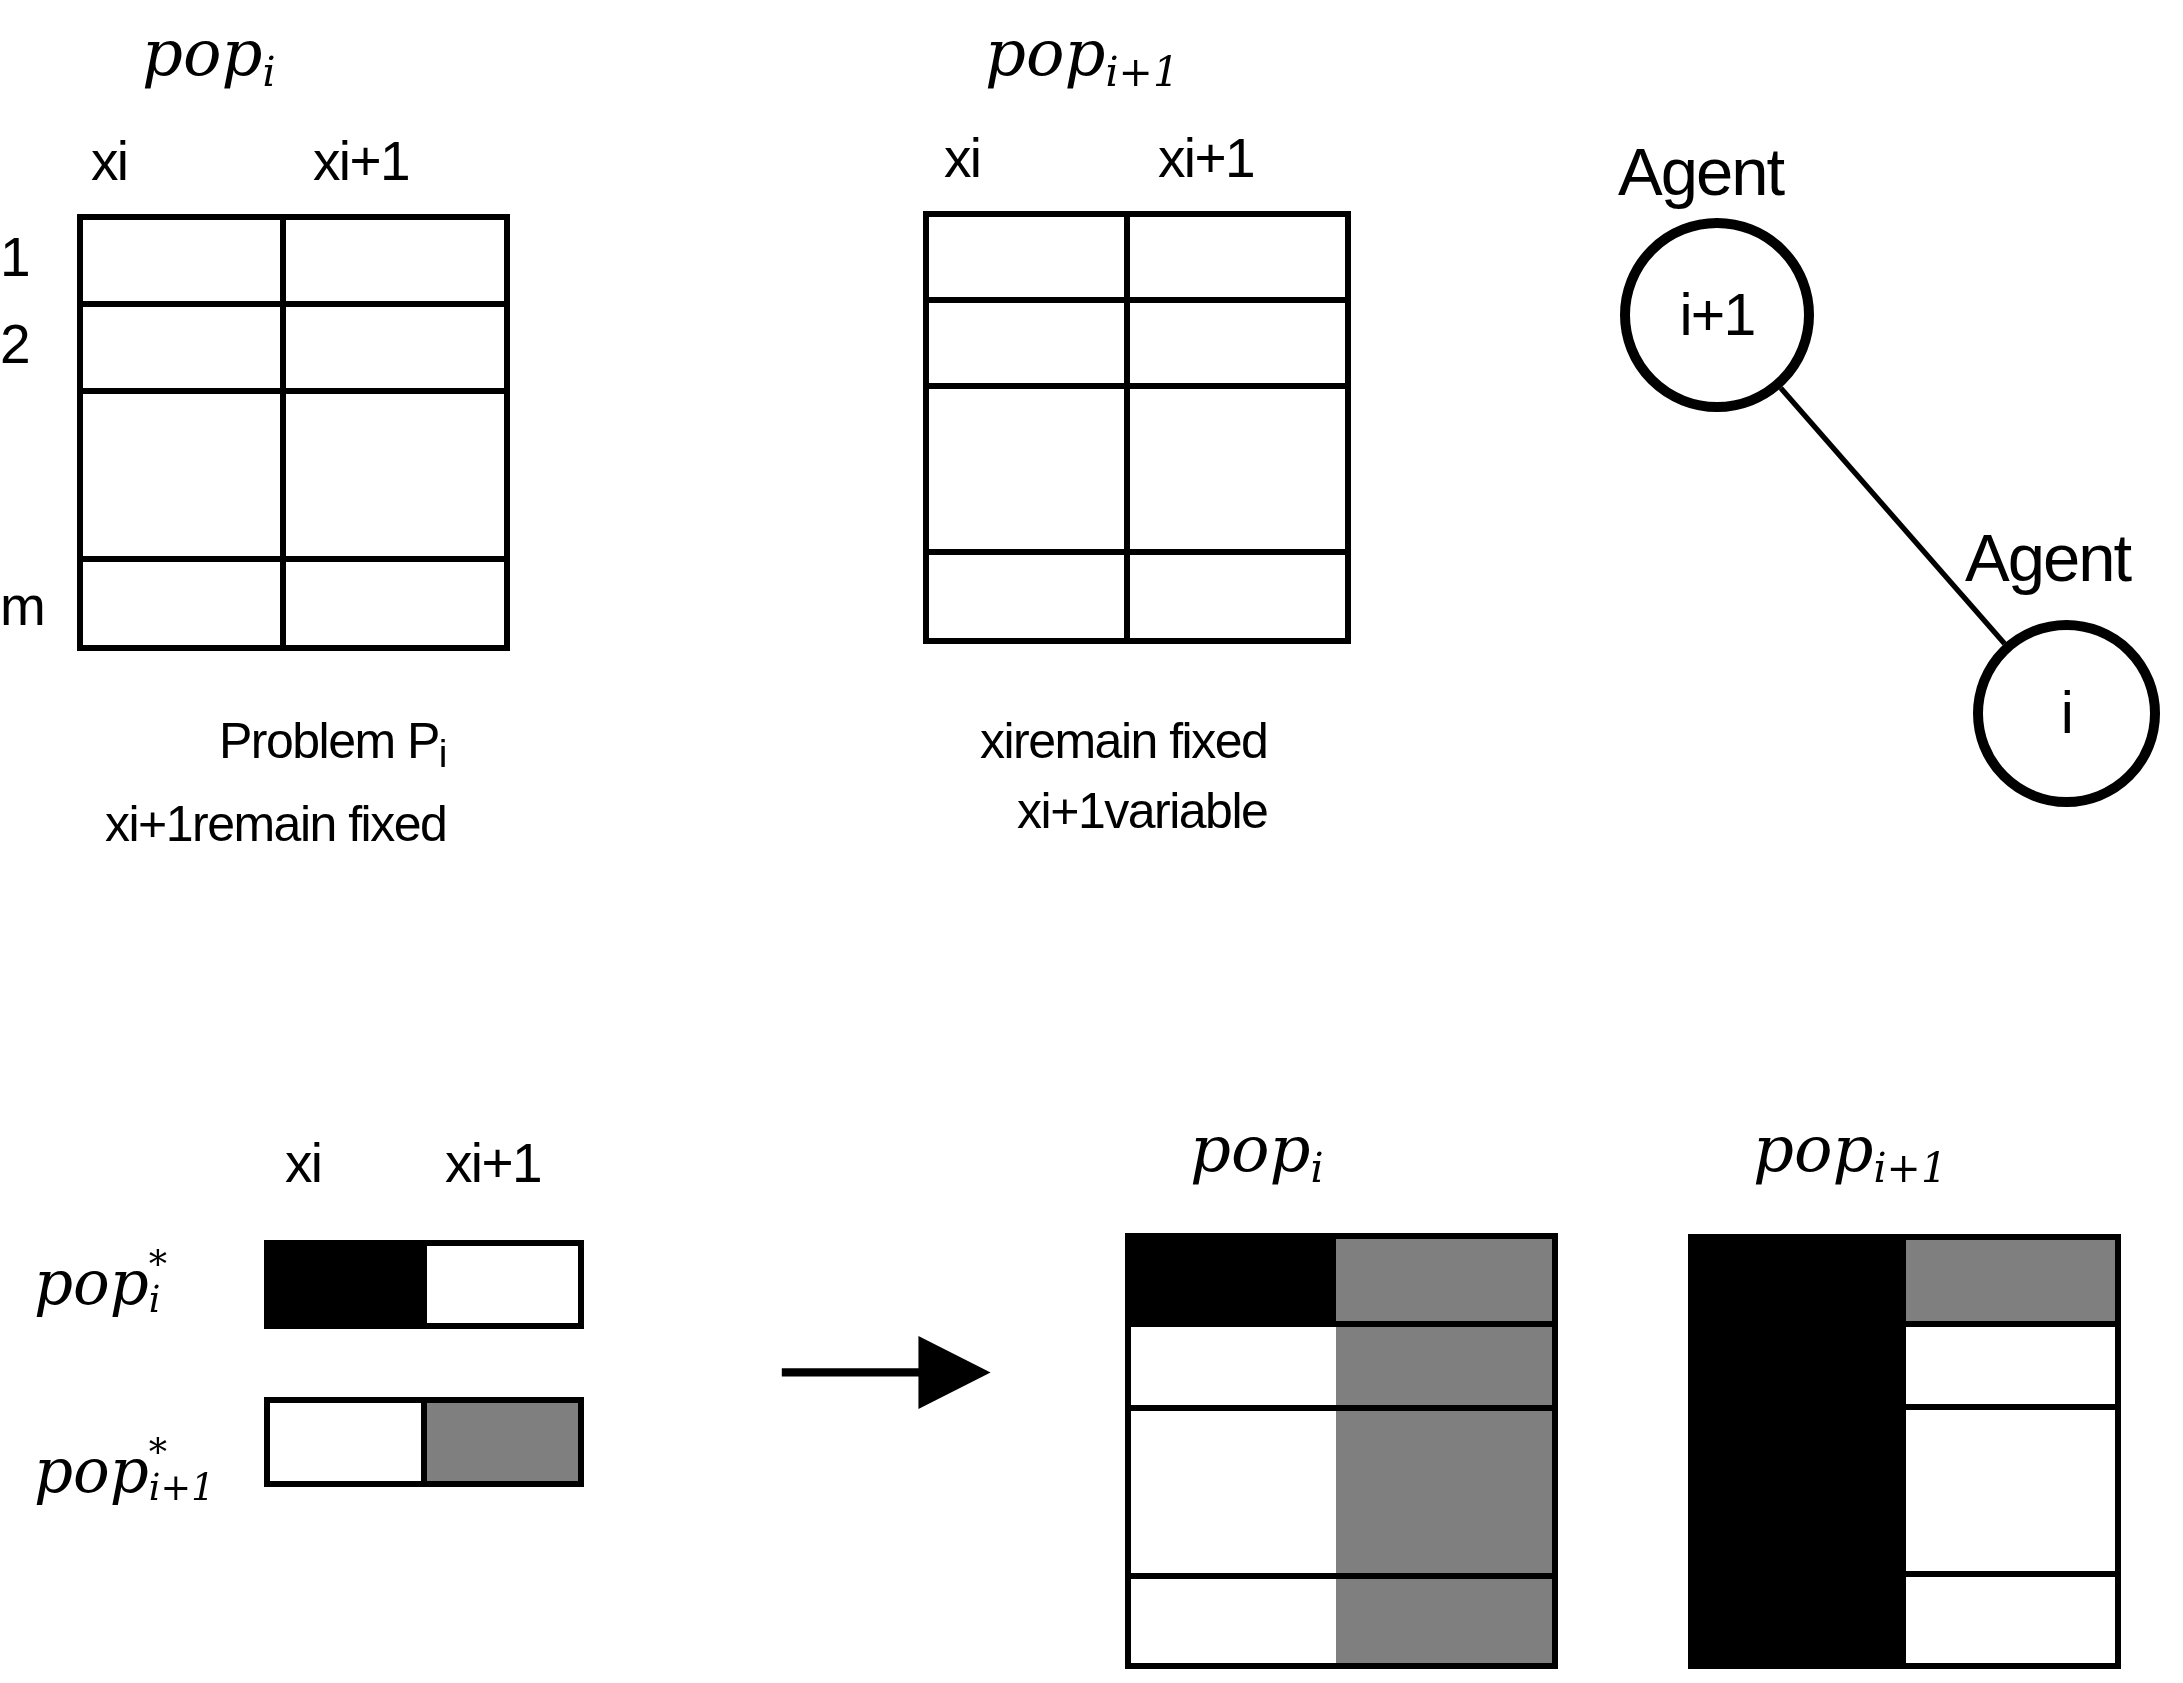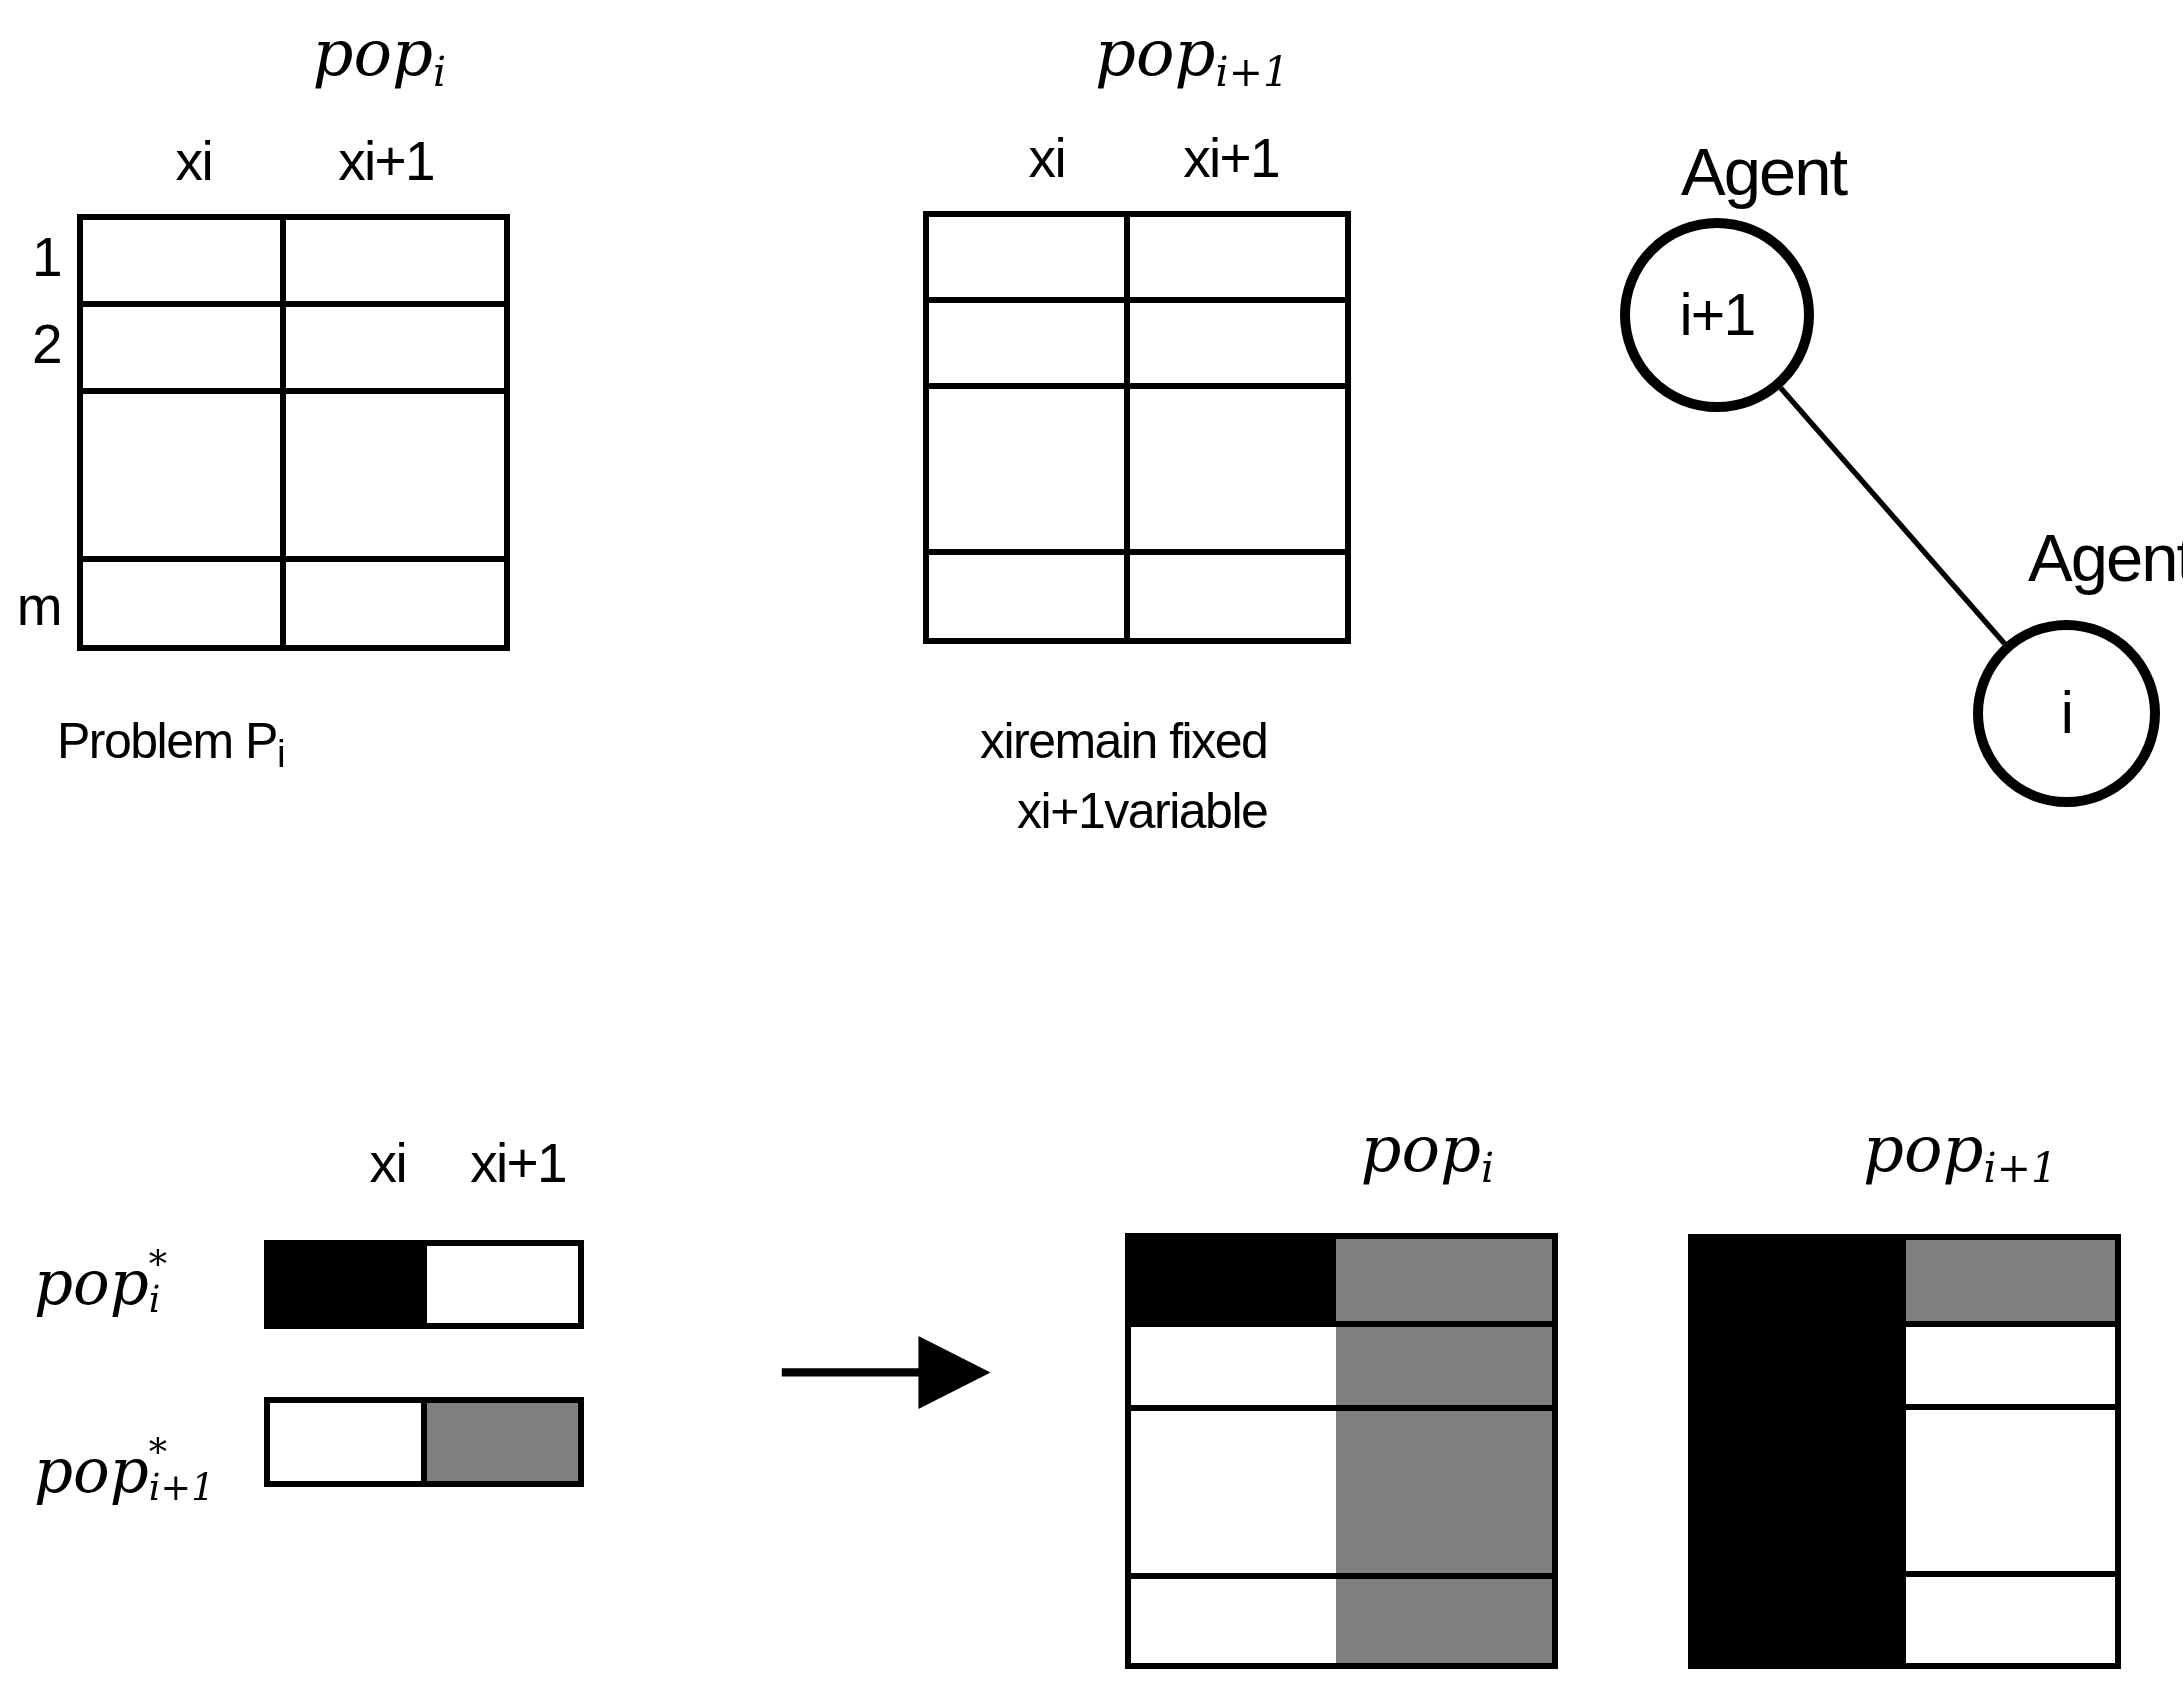--- a/index.html
+++ b/index.html
@@ -1,21 +1,21 @@
 <!DOCTYPE html>
 <html style="font-size:12px"><head>
 <meta charset="utf-8">
 <style>
   html,body{margin:0;padding:0;background:#ffffff;}
   #page{position:relative;width:2183px;height:1683px;background:#ffffff;overflow:hidden;
         font-family:"DejaVu Sans",sans-serif;color:#000;}
   .abs{position:absolute;}
   .sans{font-family:Liberation Sans, sans-serif;letter-spacing:-0.03em;}
   .math{font-family:"DejaVu Serif",serif;font-style:italic;}
-  .ctr{text-align:right;}
+  .ctr{text-align:left;}
   
   .msub{font-size:0.64em;vertical-align:-0.28em;}
   .tsub{font-size:0.78em;vertical-align:-0.22em;letter-spacing:-0.03em;}
   .mstack{display:inline-flex;flex-direction:column;align-items:flex-start;
           font-size:0.60em;line-height:0.95;vertical-align:-0.55em;}
   
   .grid{display:flex;flex-direction:column;border:6.8px solid #000;box-sizing:border-box;background:#fff;}
   .grid-row{display:flex;flex-direction:row;flex-basis:0;min-height:0;box-sizing:border-box;}
   .grid-cell{height:100%;box-sizing:border-box;}
   
@@ -93,20 +93,21 @@
     <span class="sans nodelab">i+1</span>
   </div>
 
   <div class="abs sans agentlab ctr" style="left:1965px;top:524px;width:228px;">Agent</div>
   <div class="abs agent-circle" style="left:1973px;top:620px;width:187px;height:187px;">
     <span class="sans nodelab">i</span>
   </div>
 
   <div class="abs sans problem" style="left:57px;top:706px;">
     <div><span>Problem P</span><span class="tsub">i</span></div>
+    <div><span class="lab">xi+1</span><span>remain fixed</span></div>
   </div>
 
   <div class="abs sans problem" style="left:878px;top:706px;">
     <div><span class="lab">xi</span><span>remain fixed</span></div>
     <div><span class="lab">xi+1</span><span>variable</span></div>
   </div>
 
   <div class="abs sans hdr ctr" style="left:285px;top:1136px;width:121px;">xi</div>
   <div class="abs sans hdr ctr" style="left:445px;top:1136px;width:121px;">xi+1</div>
 

